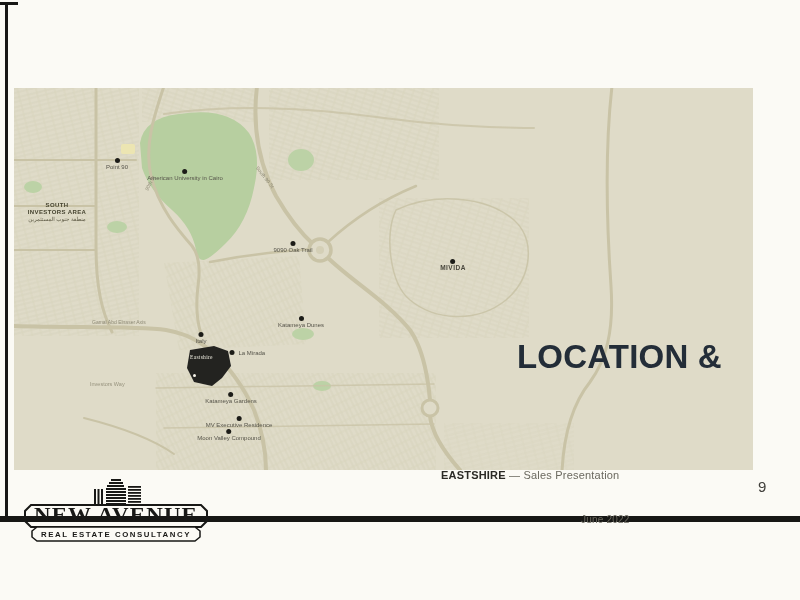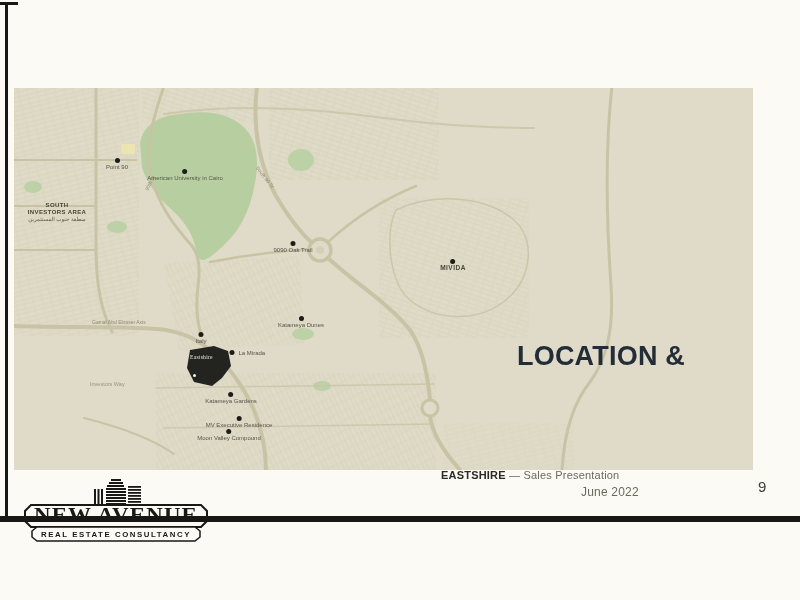--- a/index.html
+++ b/index.html
@@ -29,26 +29,26 @@
   .road-label{position:absolute;font-size:5px;color:#8e8a76;white-space:nowrap;z-index:4;}
   .rl-1{left:128px;top:92px;transform:rotate(-62deg);}
   .rl-2{left:238px;top:86px;transform:rotate(52deg);}
   .rl-3{left:78px;top:231px;}
   .rl-4{left:76px;top:293px;color:#97937e;font-size:5.5px;}
 
   .project-label{position:absolute;left:176px;top:266px;width:38px;font-size:5.5px;color:#efede0;font-family:"Liberation Serif",serif;letter-spacing:.3px;z-index:6;}
   .project-dot{position:absolute;left:179px;top:286px;width:3px;height:3px;border-radius:50%;background:#f4f2e8;z-index:6;}
 
   
-  .title{position:absolute;left:517px;top:342px;width:240px;color:#232d38;font-size:27px;font-weight:bold;line-height:29px;letter-spacing:.2px;}
+  .title{position:absolute;left:517px;top:342px;width:240px;color:#232d38;font-size:33px;font-weight:bold;line-height:29px;letter-spacing:.2px;}
 
   
   .footer-left{position:absolute;left:441px;top:469px;font-size:11px;color:#6b695f;letter-spacing:.2px;}
   .footer-left b{color:#2b2a26;font-weight:bold;}
-  .footer-date{position:absolute;left:581px;top:485px;font-size:12px;color:#6b695f;letter-spacing:.2px;}
+  .footer-date{position:absolute;left:581px;top:514px;font-size:10px;color:#6b695f;letter-spacing:.2px;}
   .page-num{position:absolute;left:758px;top:478px;font-size:15px;color:#3e3d39;}
 
   .logo{position:absolute;left:24px;top:470px;z-index:10;}
 </style>
 </head>
 <body>
 
 <div class="stage">
 
   <div class="frame-top-dash"></div>

